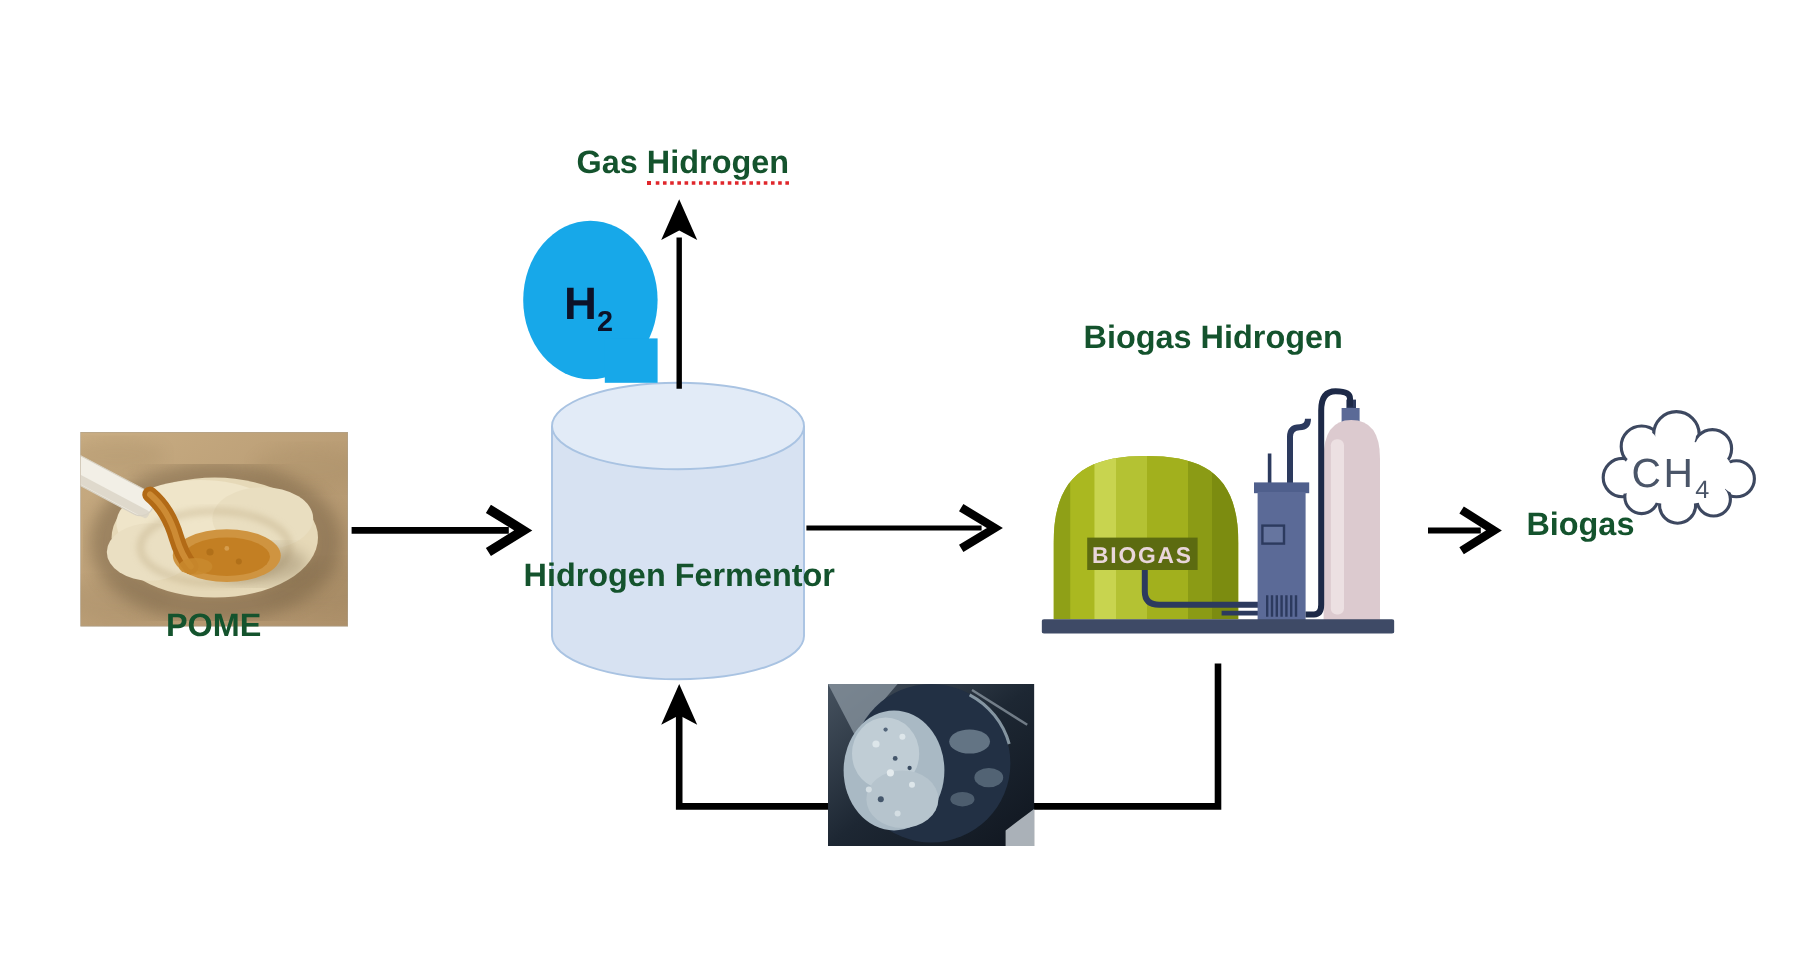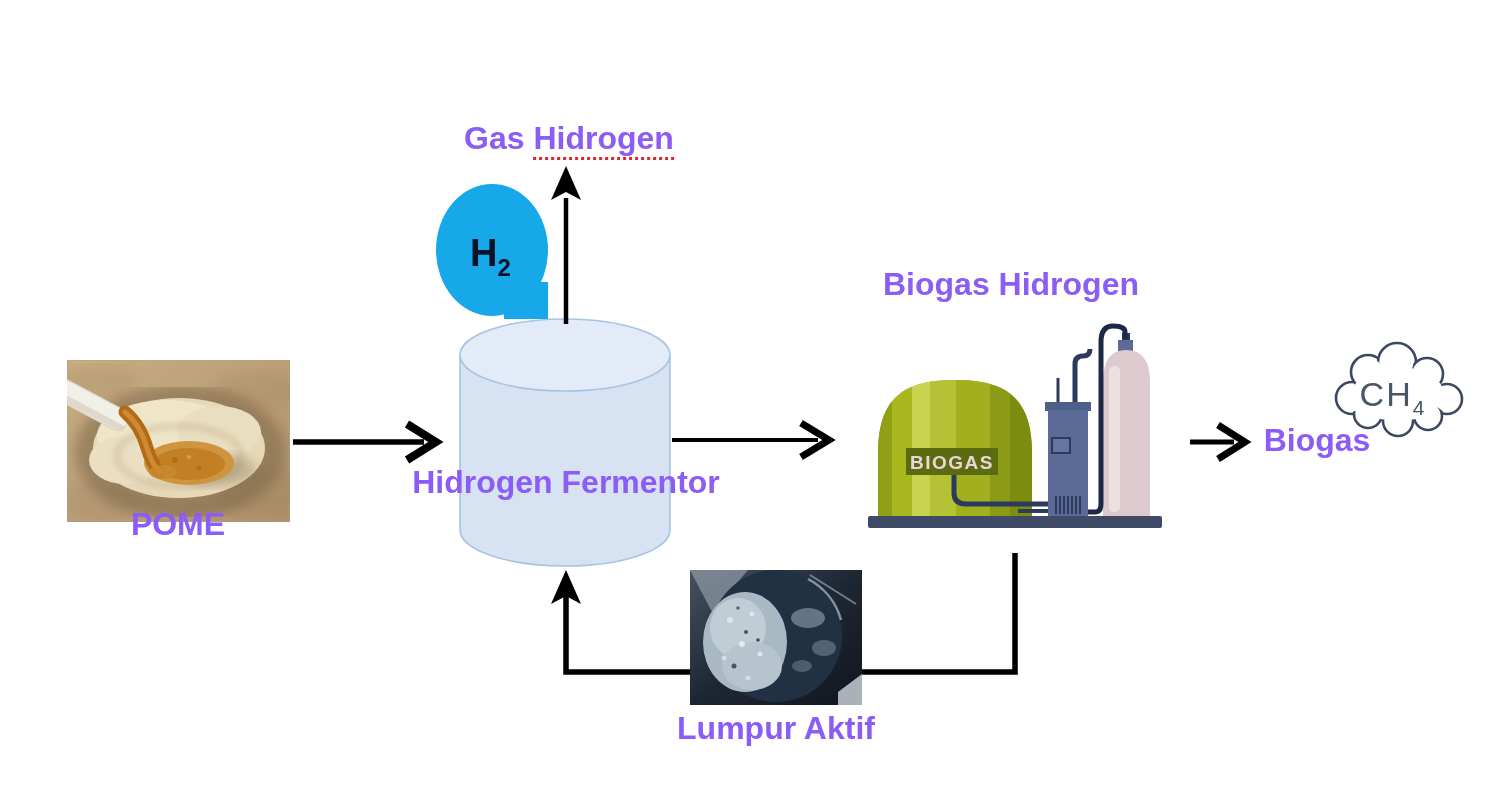--- a/index.html
+++ b/index.html
@@ -6,23 +6,23 @@
   .canvas{
     position:relative;width:1508px;height:800px;background:#ffffff;
     font-family:"Liberation Sans",sans-serif;overflow:hidden;
   }
   .abs{position:absolute;}
   svg{display:block;}
   .layer-arrows{position:absolute;left:0;top:0;z-index:2;pointer-events:none;}
   .layer-tank{z-index:1;}
   .layer-art{z-index:3;}
   .label{
-    position:absolute;z-index:4;color:#8b5cf6;font-weight:bold;
+    position:absolute;z-index:4;color:#14532d;font-weight:bold;
     white-space:nowrap;transform:translateX(-50%);
-    font-size:32px;letter-spacing:0px;
+    font-size:27px;letter-spacing:0px;
   }
   .sp-err{border-bottom:3px dotted #e0262b;padding-bottom:1px;}
   .photo{position:absolute;z-index:3;}
 </style>
 </head>
 <body>
 
 <div class="canvas">
 
   <svg class="abs layer-tank" style="left:453px;top:315px;" width="224" height="260" viewBox="0 0 224 260">
@@ -229,15 +229,14 @@
           <circle cx="48" cy="38" r="1.8" fill="#53657a"></circle>
       </g>
       <g>
         <ellipse cx="118" cy="48" rx="17" ry="10" fill="#8fa2af" opacity="0.6"></ellipse>
         <ellipse cx="134" cy="78" rx="12" ry="8" fill="#8fa2af" opacity="0.45"></ellipse>
         <ellipse cx="112" cy="96" rx="10" ry="6" fill="#8fa2af" opacity="0.4"></ellipse>
         <path d="M148,122 L172,104 L172,135 L148,135 Z" fill="#c6cdd2" opacity="0.85"></path>
       </g>
     </svg>
   </div>
-  <div class="label" style="left:776px;top:710px;">Lumpur Aktif</div>
 
 </div>
 
 </body></html>

